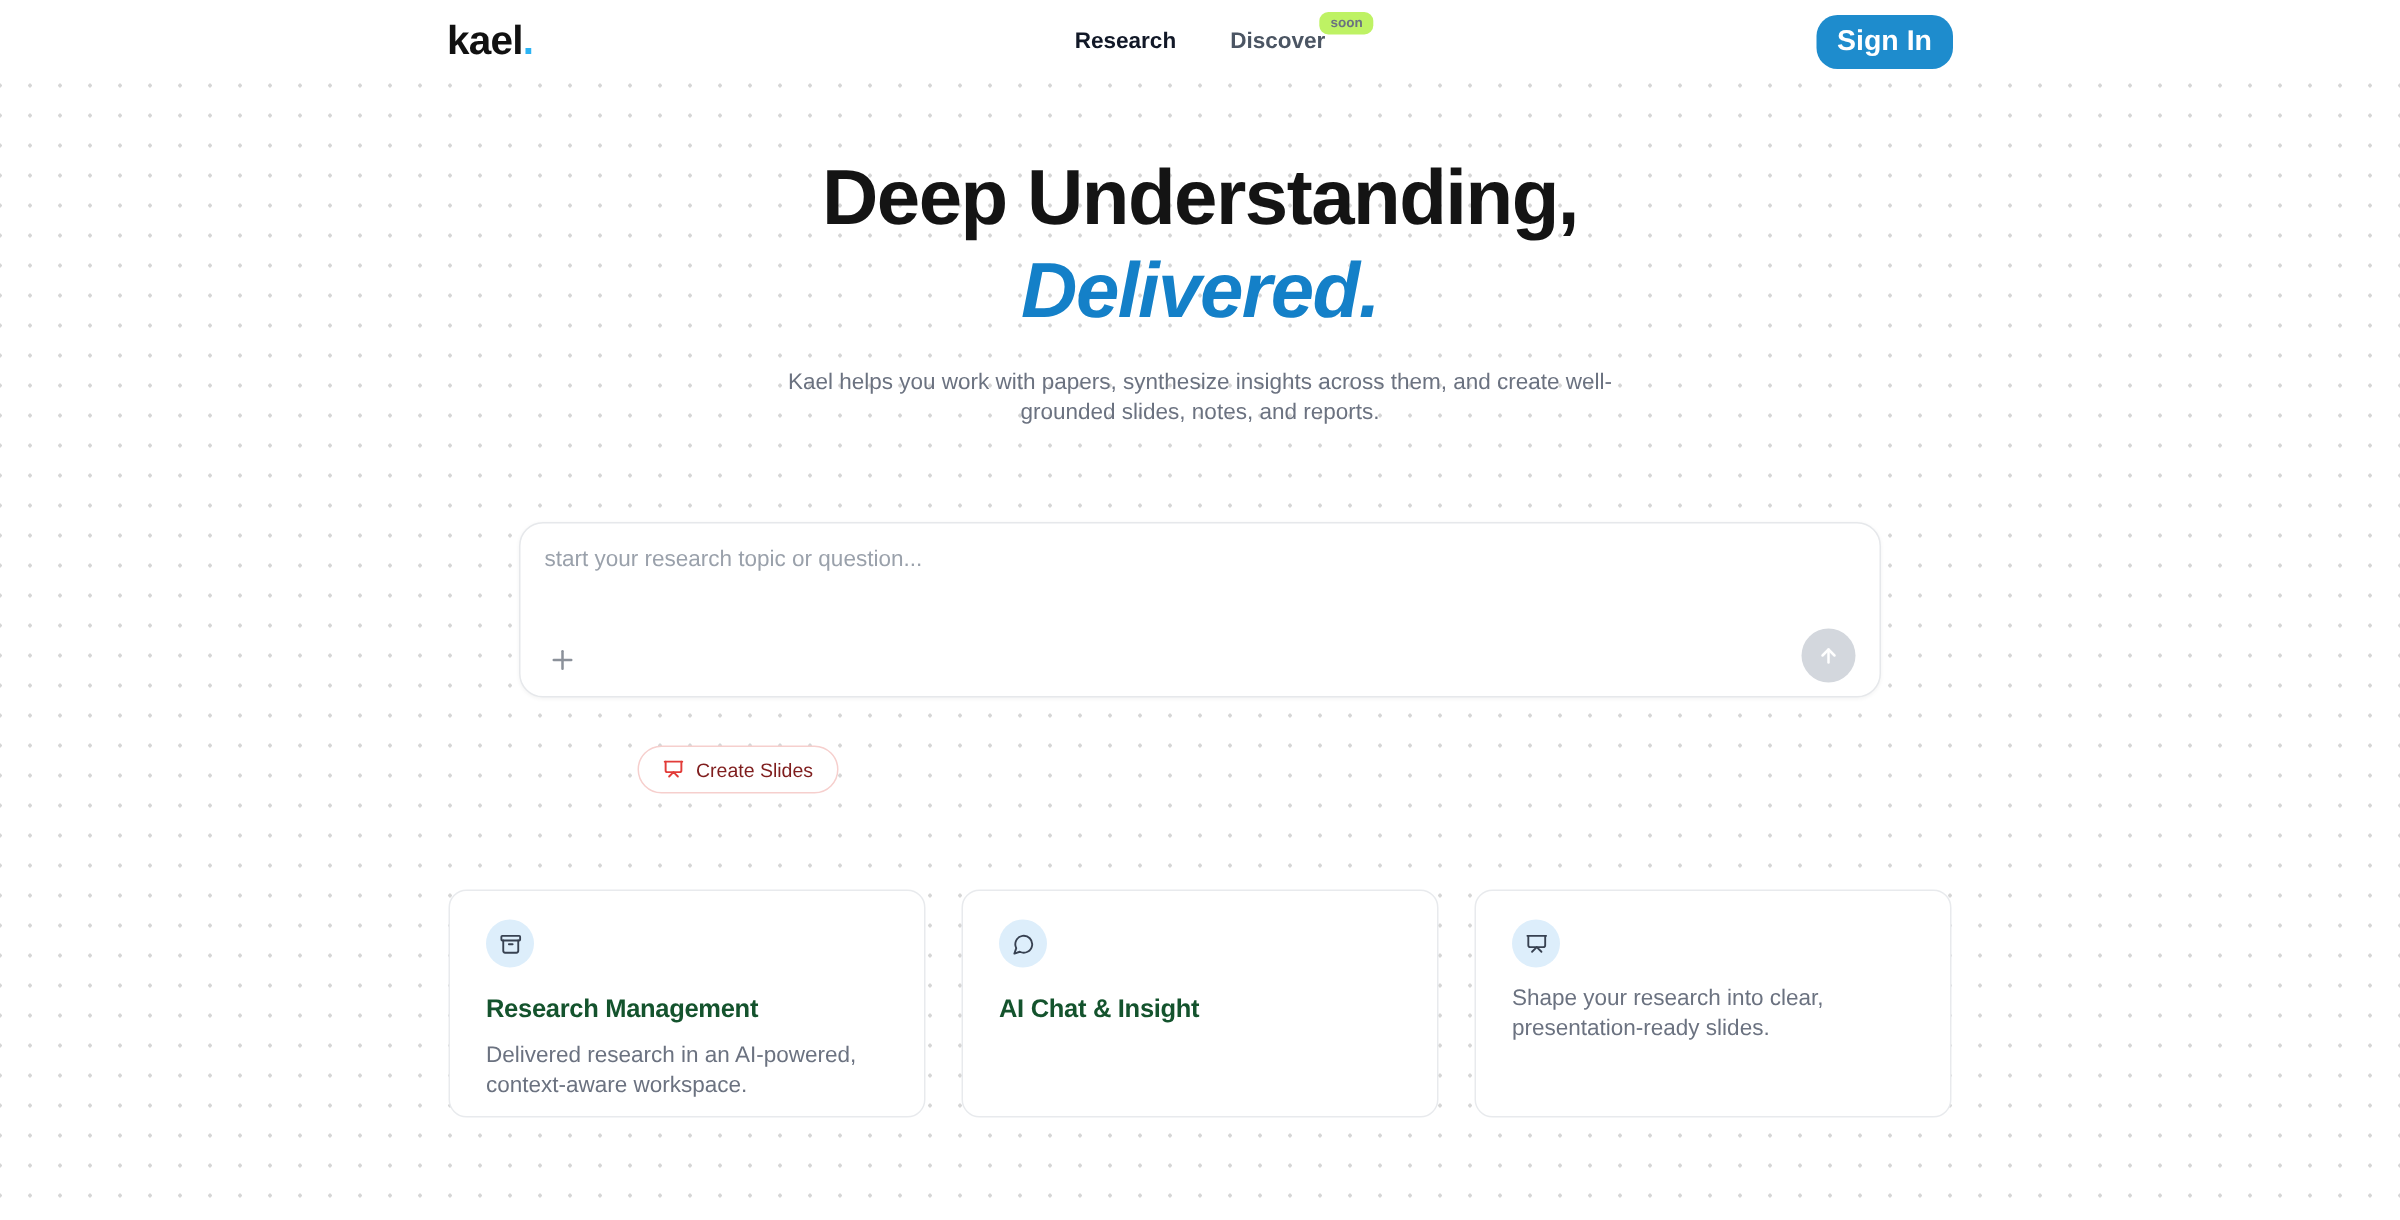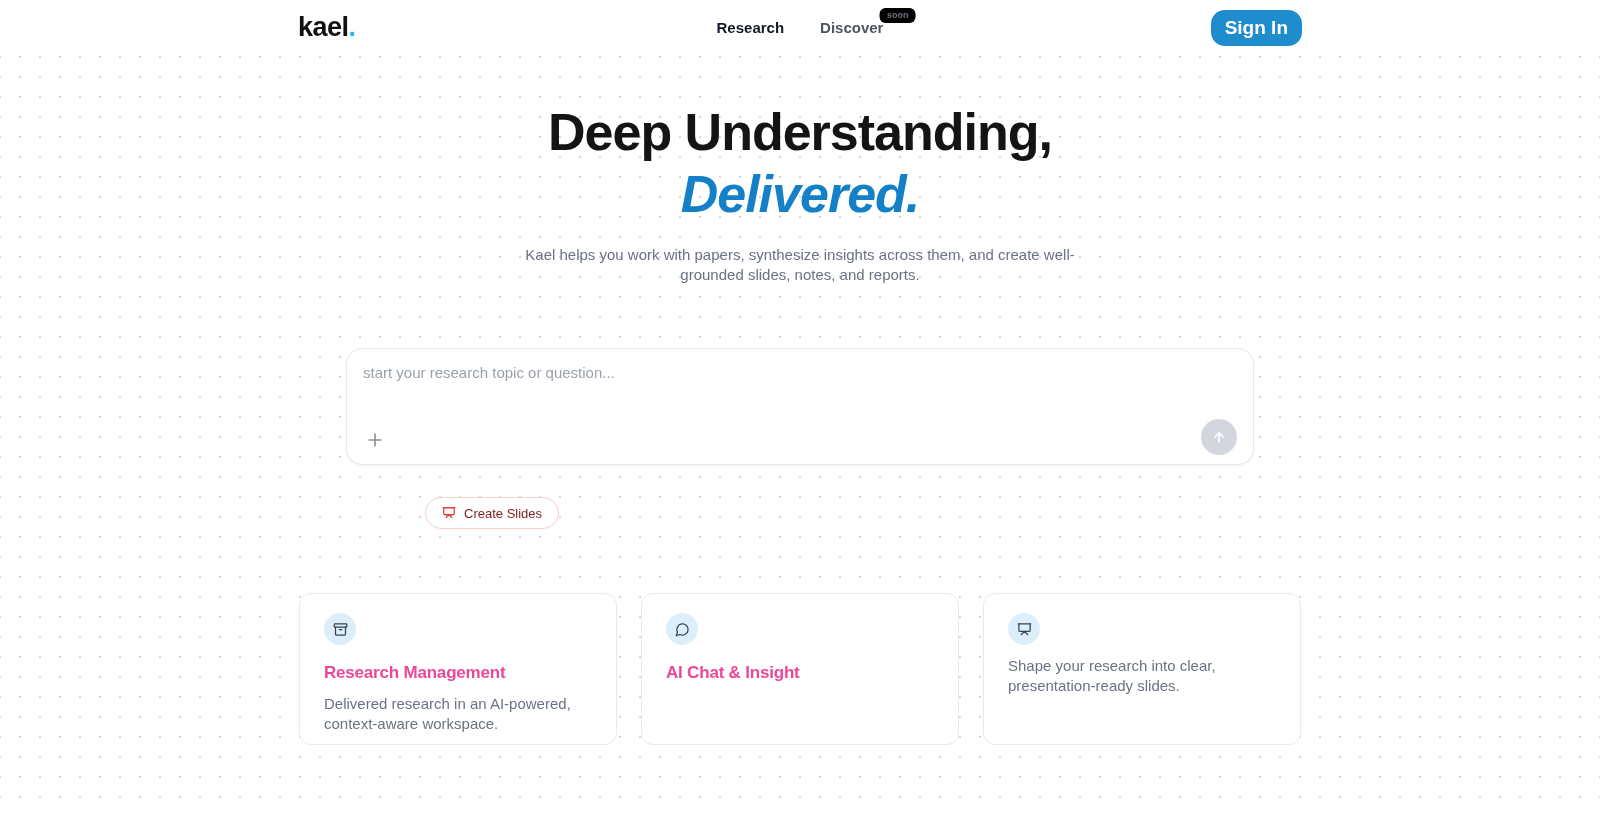--- a/index.html
+++ b/index.html
@@ -45,21 +45,21 @@
     font-weight: 700;
     color: #111827;
     cursor: pointer;
     text-decoration: none;
   }
   .nav-link.muted { color: #4b5563; position: relative; }
   .soon-badge {
     position: absolute;
     top: -11px;
     right: -32px;
-    background: #000000;
+    background: #bef264;
     color: #6b7280;
     font-size: 9px;
     font-weight: 600;
     padding: 3px 7px;
     border-radius: 6px;
     line-height: 1;
   }
   .signin-btn {
     background: #1e8ccd;
     color: #ffffff;
@@ -206,21 +206,21 @@
     background: #ddeefb;
     color: #374151;
     display: flex;
     align-items: center;
     justify-content: center;
   }
   .card-title {
     margin-top: 18px;
     font-size: 17px;
     font-weight: 700;
-    color: #ec4899;
+    color: #14532d;
     letter-spacing: -0.2px;
   }
   .card-desc {
     margin-top: 11px;
     font-size: 15px;
     line-height: 20px;
     color: #6b7280;
     max-width: 262px;
   }
   svg { display: block; }

